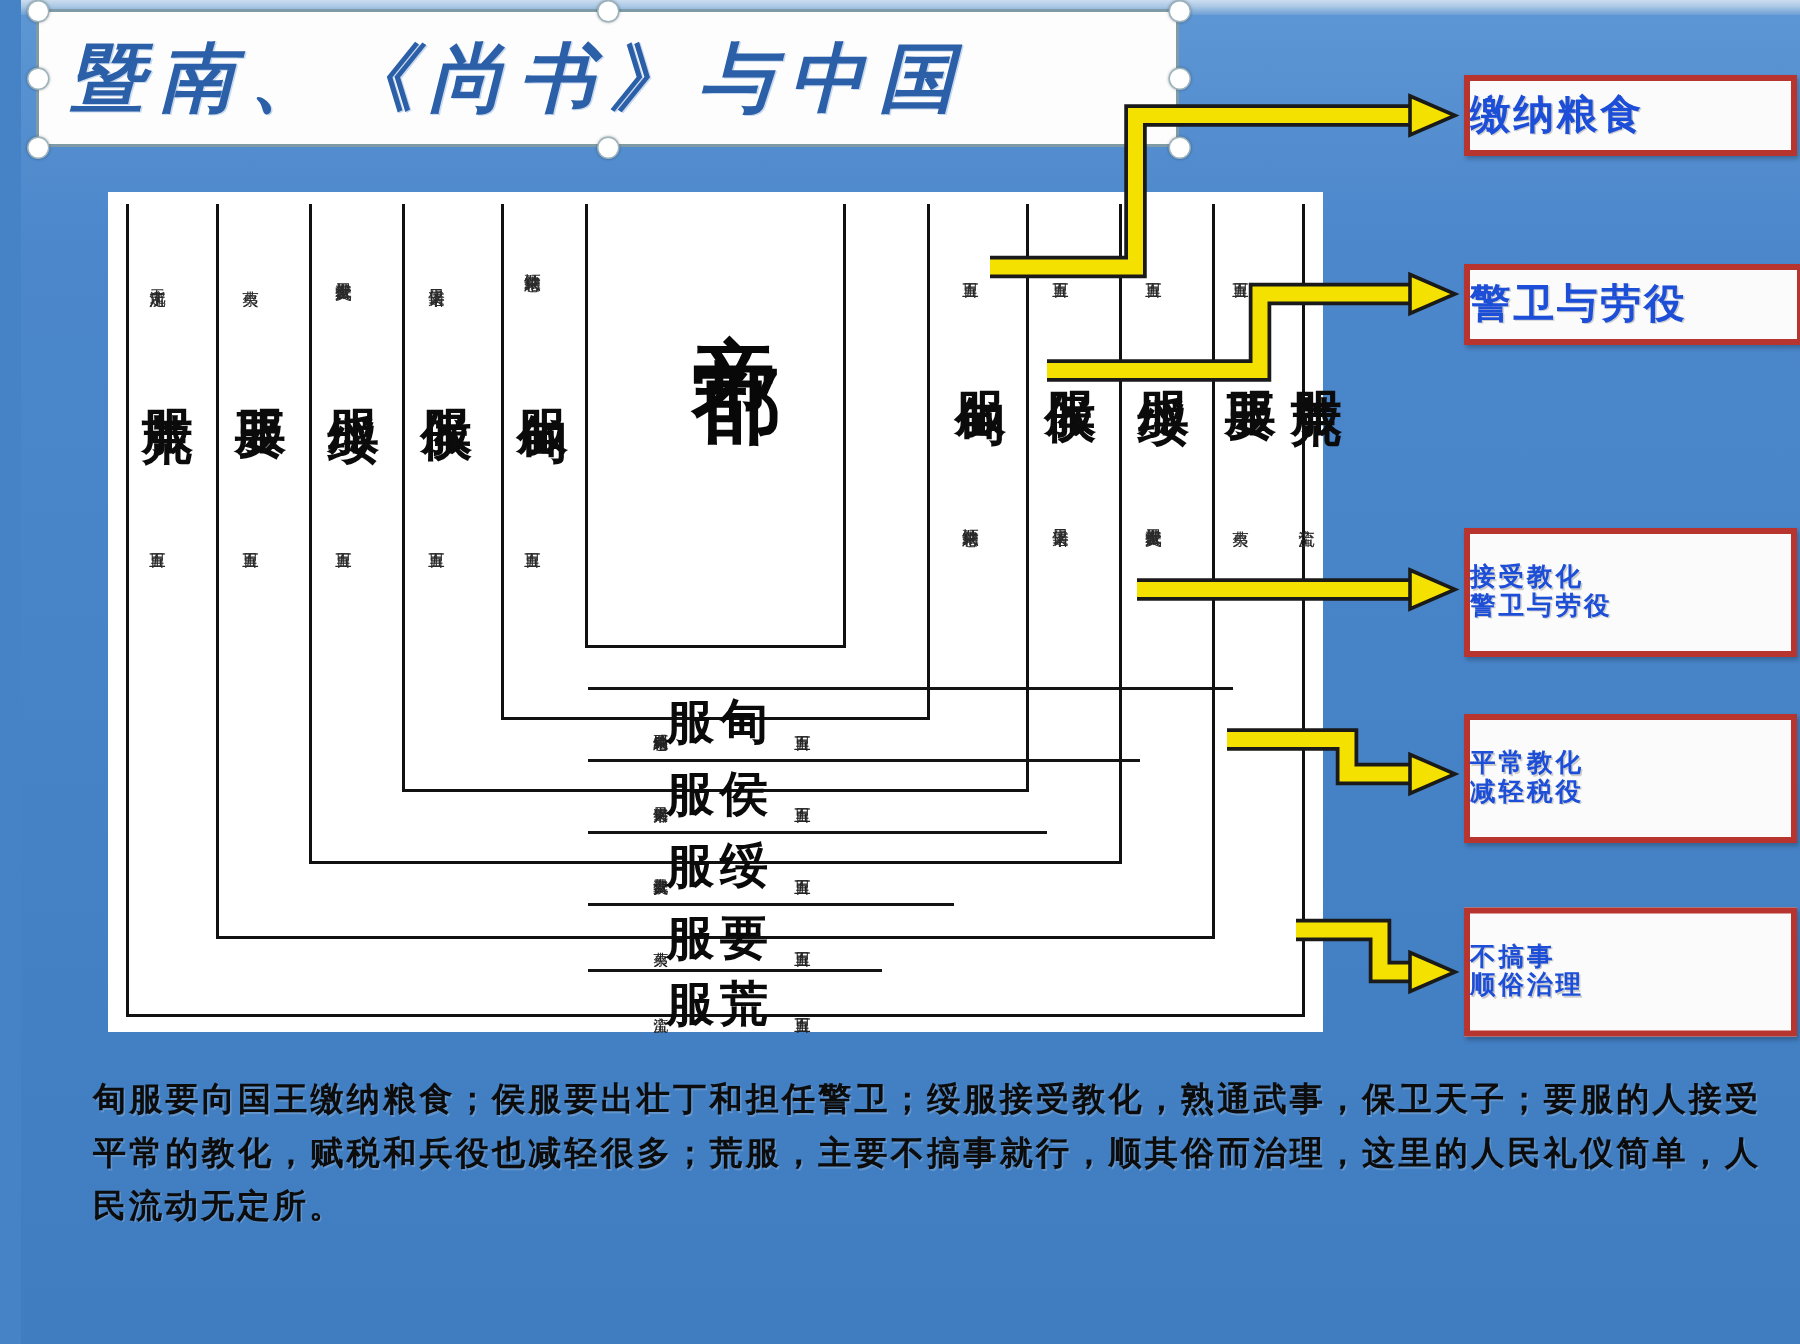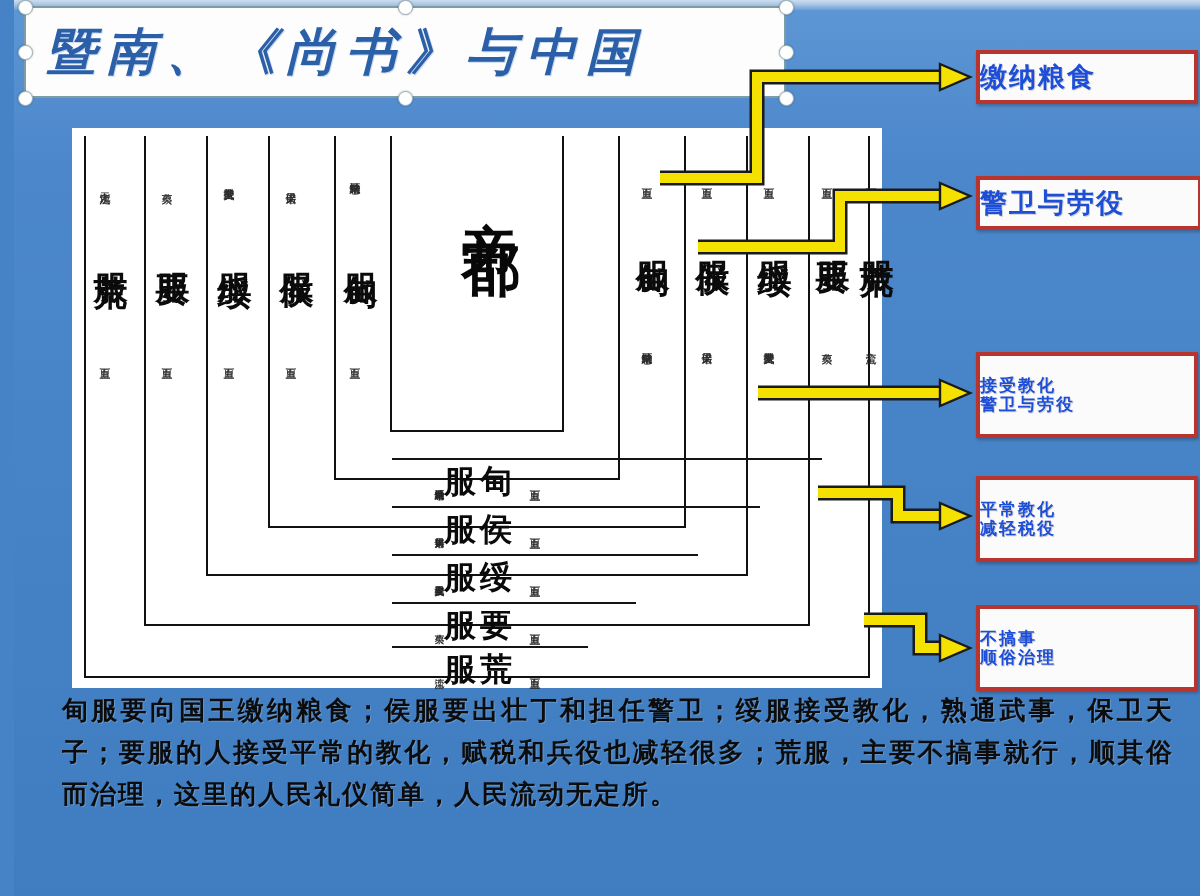--- a/index.html
+++ b/index.html
@@ -115,23 +115,23 @@
   .callout span{
     line-height:1.12;letter-spacing:2px;
     text-shadow:1px 1px 0 rgba(0,0,0,.18);
   }
   .callout.one span{font-size:27px;}
   .callout.two span{font-size:17px;}
   
   #arrows{position:absolute;left:0;top:0;width:1200px;height:896px;pointer-events:none;}
   
   #para{
-    position:absolute;left:48px;top:689px;width:1112px;
+    position:absolute;left:48px;top:716px;width:1112px;
     font-family:"DejaVu Serif","Liberation Serif",serif;
-    font-size:26px;font-weight:700;color:#0c0c0c;
+    font-size:22px;font-weight:700;color:#0c0c0c;
     line-height:1.62;letter-spacing:2px;
     text-align:justify;
     text-shadow:1px 1px 0 rgba(255,255,255,.18);
   }
 </style>
 </head>
 <body>
 
 <div id="slide">
 

